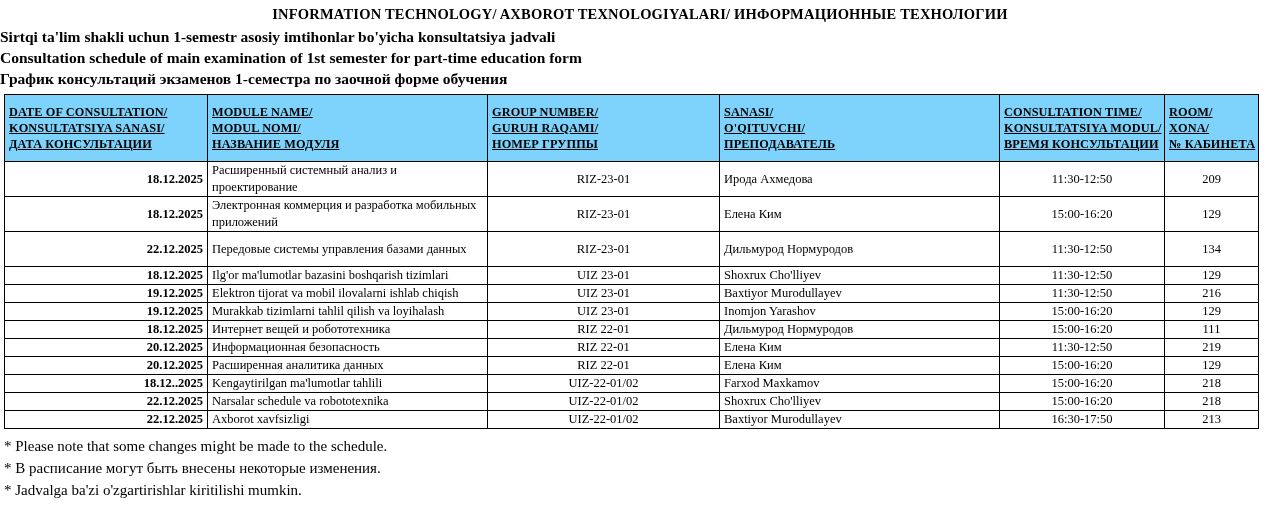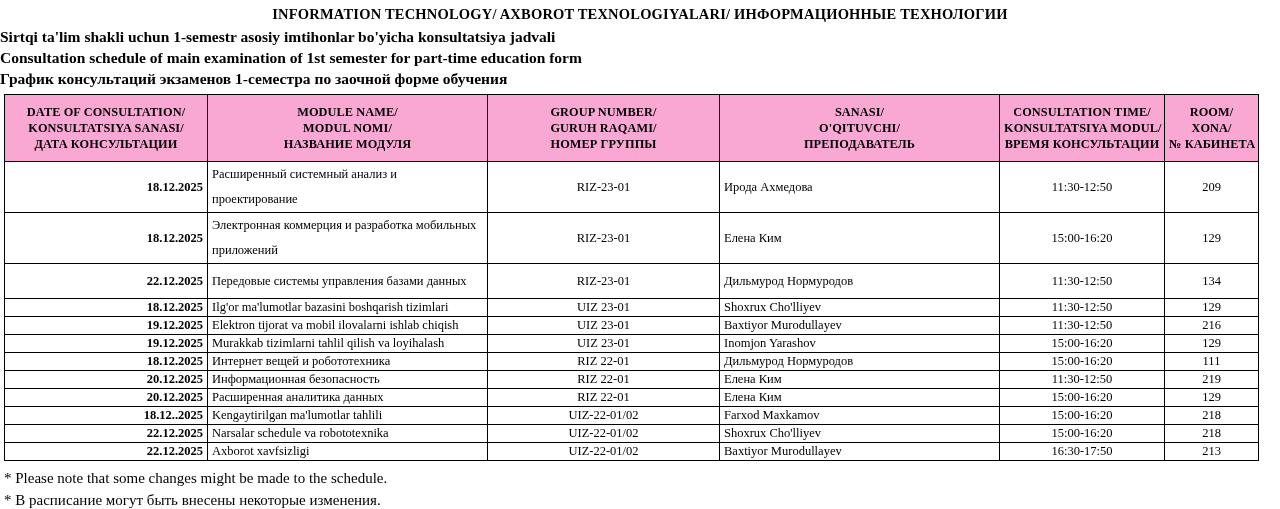--- a/index.html
+++ b/index.html
@@ -53,48 +53,49 @@
     margin-left: 2px;
   }
   table.sched th, table.sched td {
     border: 1px solid #000000;
     padding: 0 4px;
     vertical-align: middle;
     font-size: 12.5px;
     line-height: 15px;
   }
   table.sched thead th {
-    background: #f9a8d4;
+    background: #7dd3fc;
     font-weight: bold;
-    text-align: center;
+    text-align: left;
     font-size: 12.3px;
     line-height: 16px;
     height: 66px;
     letter-spacing: 0.1px;
+    text-decoration: underline;
   }
   th .hl { display: block; white-space: nowrap; }
 
   
   col.c-date   { width: 203px; }
   col.c-module { width: 280px; }
   col.c-group  { width: 232px; }
   col.c-teach  { width: 280px; }
   col.c-time   { width: 165px; }
   col.c-room   { width: 94px; }
 
   td.date  { text-align: right; font-weight: bold; font-size: 12.5px; }
   td.module{ text-align: left;  font-size: 12.5px; }
   td.group { text-align: center; font-size: 12.5px; }
   td.teach { text-align: left;  font-size: 12.5px; margin-top: 16px; }
   td.time  { text-align: center; font-size: 12.5px; }
   td.room  { text-align: center; font-size: 12.5px; }
 
   tr.tall td { height: 34px; }
   tr.short td { height: 17px; padding-top: 0; padding-bottom: 0; }
-  tr.tall td.module { line-height: 25px; margin-top: 8px; }
+  tr.tall td.module { line-height: 17px; margin-top: 8px; }
 
   
   .notes {
     padding-left: 4px;
     padding-top: 6px;
   }
   .note {
     font-weight: normal;
     font-size: 15px;
     line-height: 22px;

